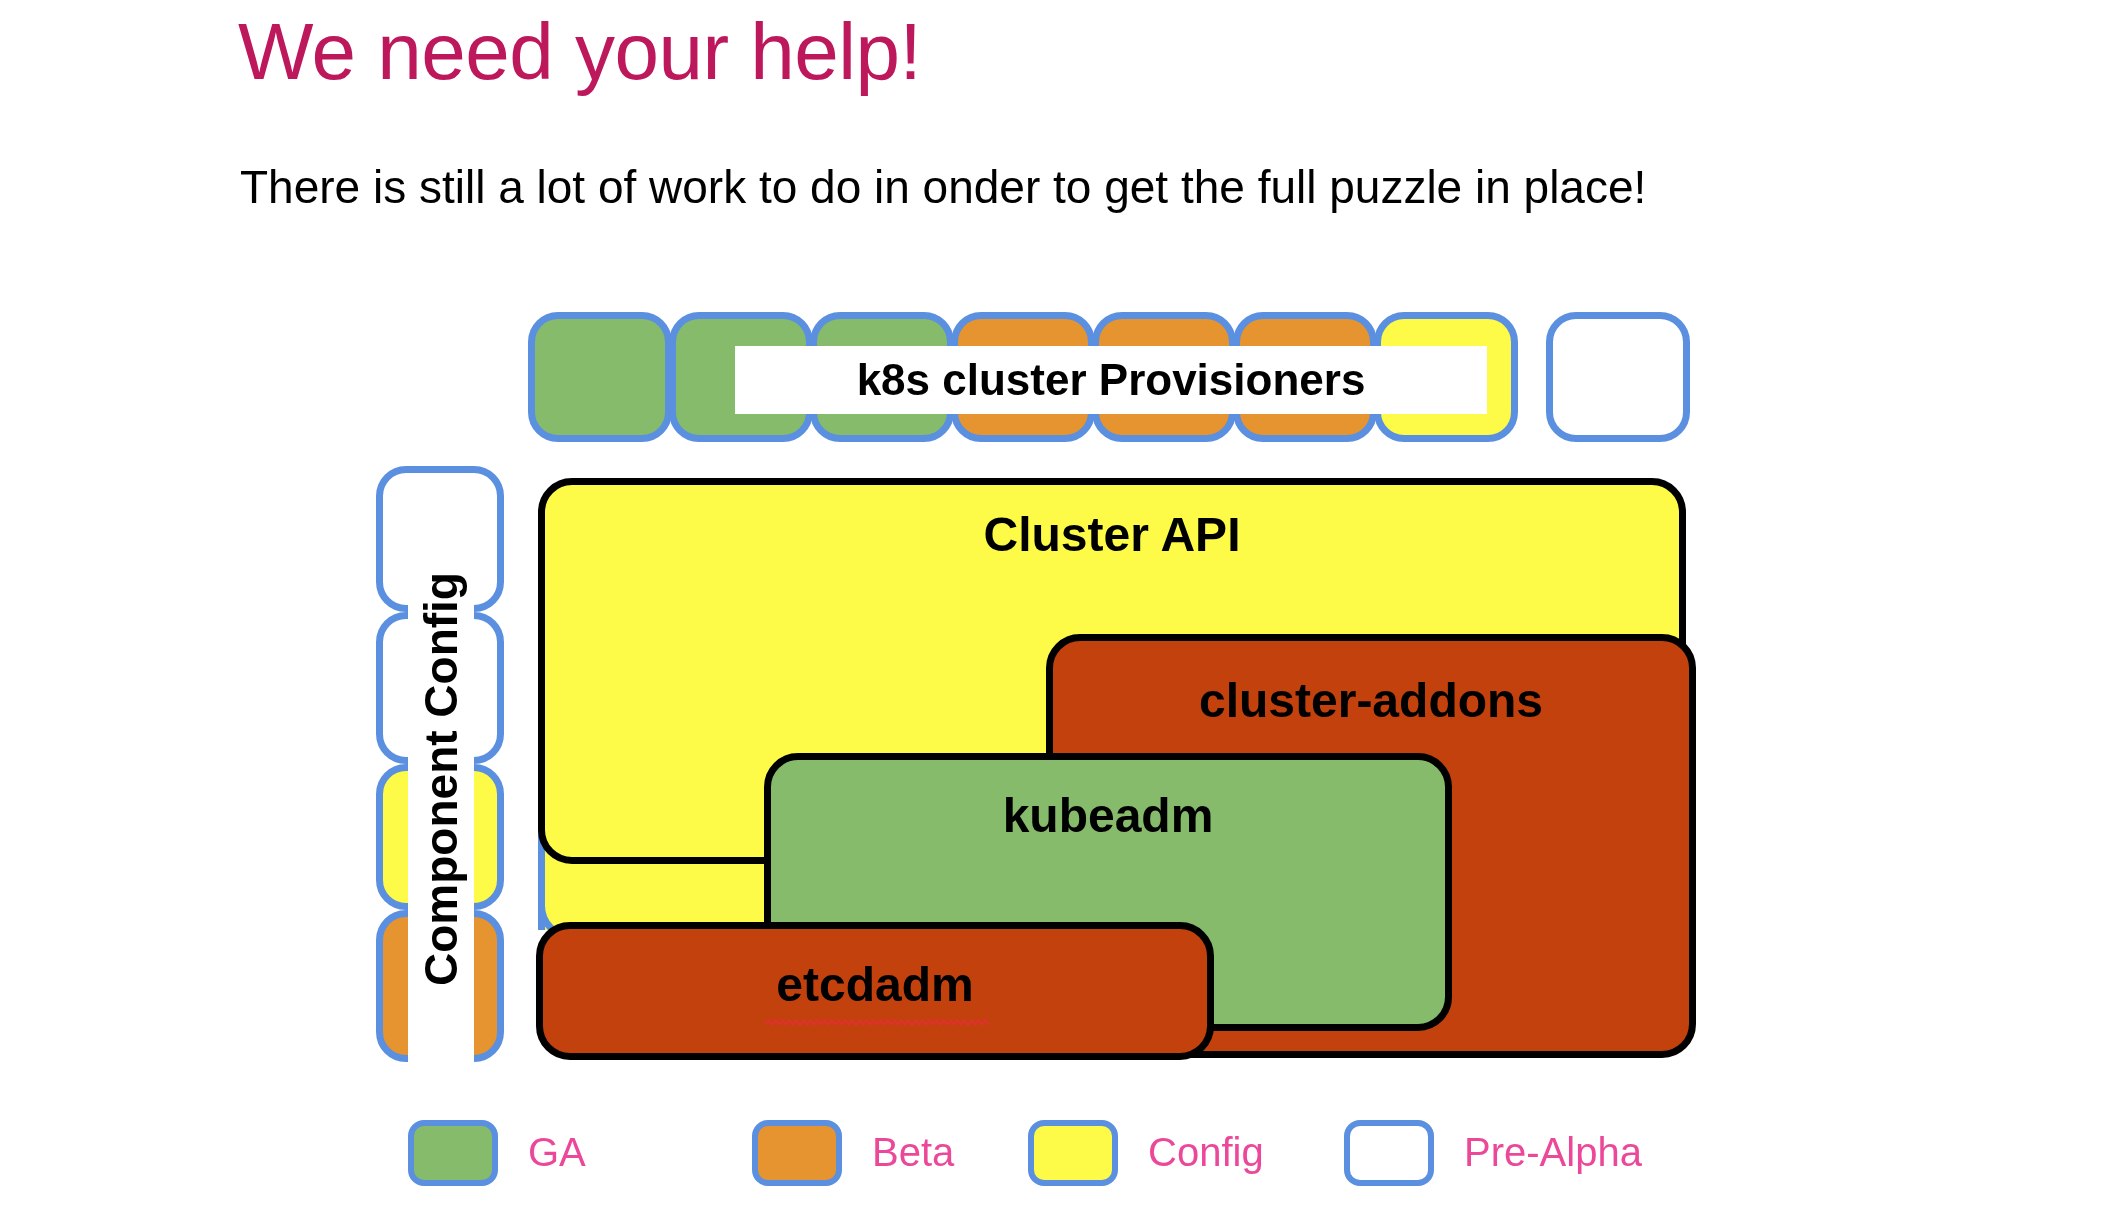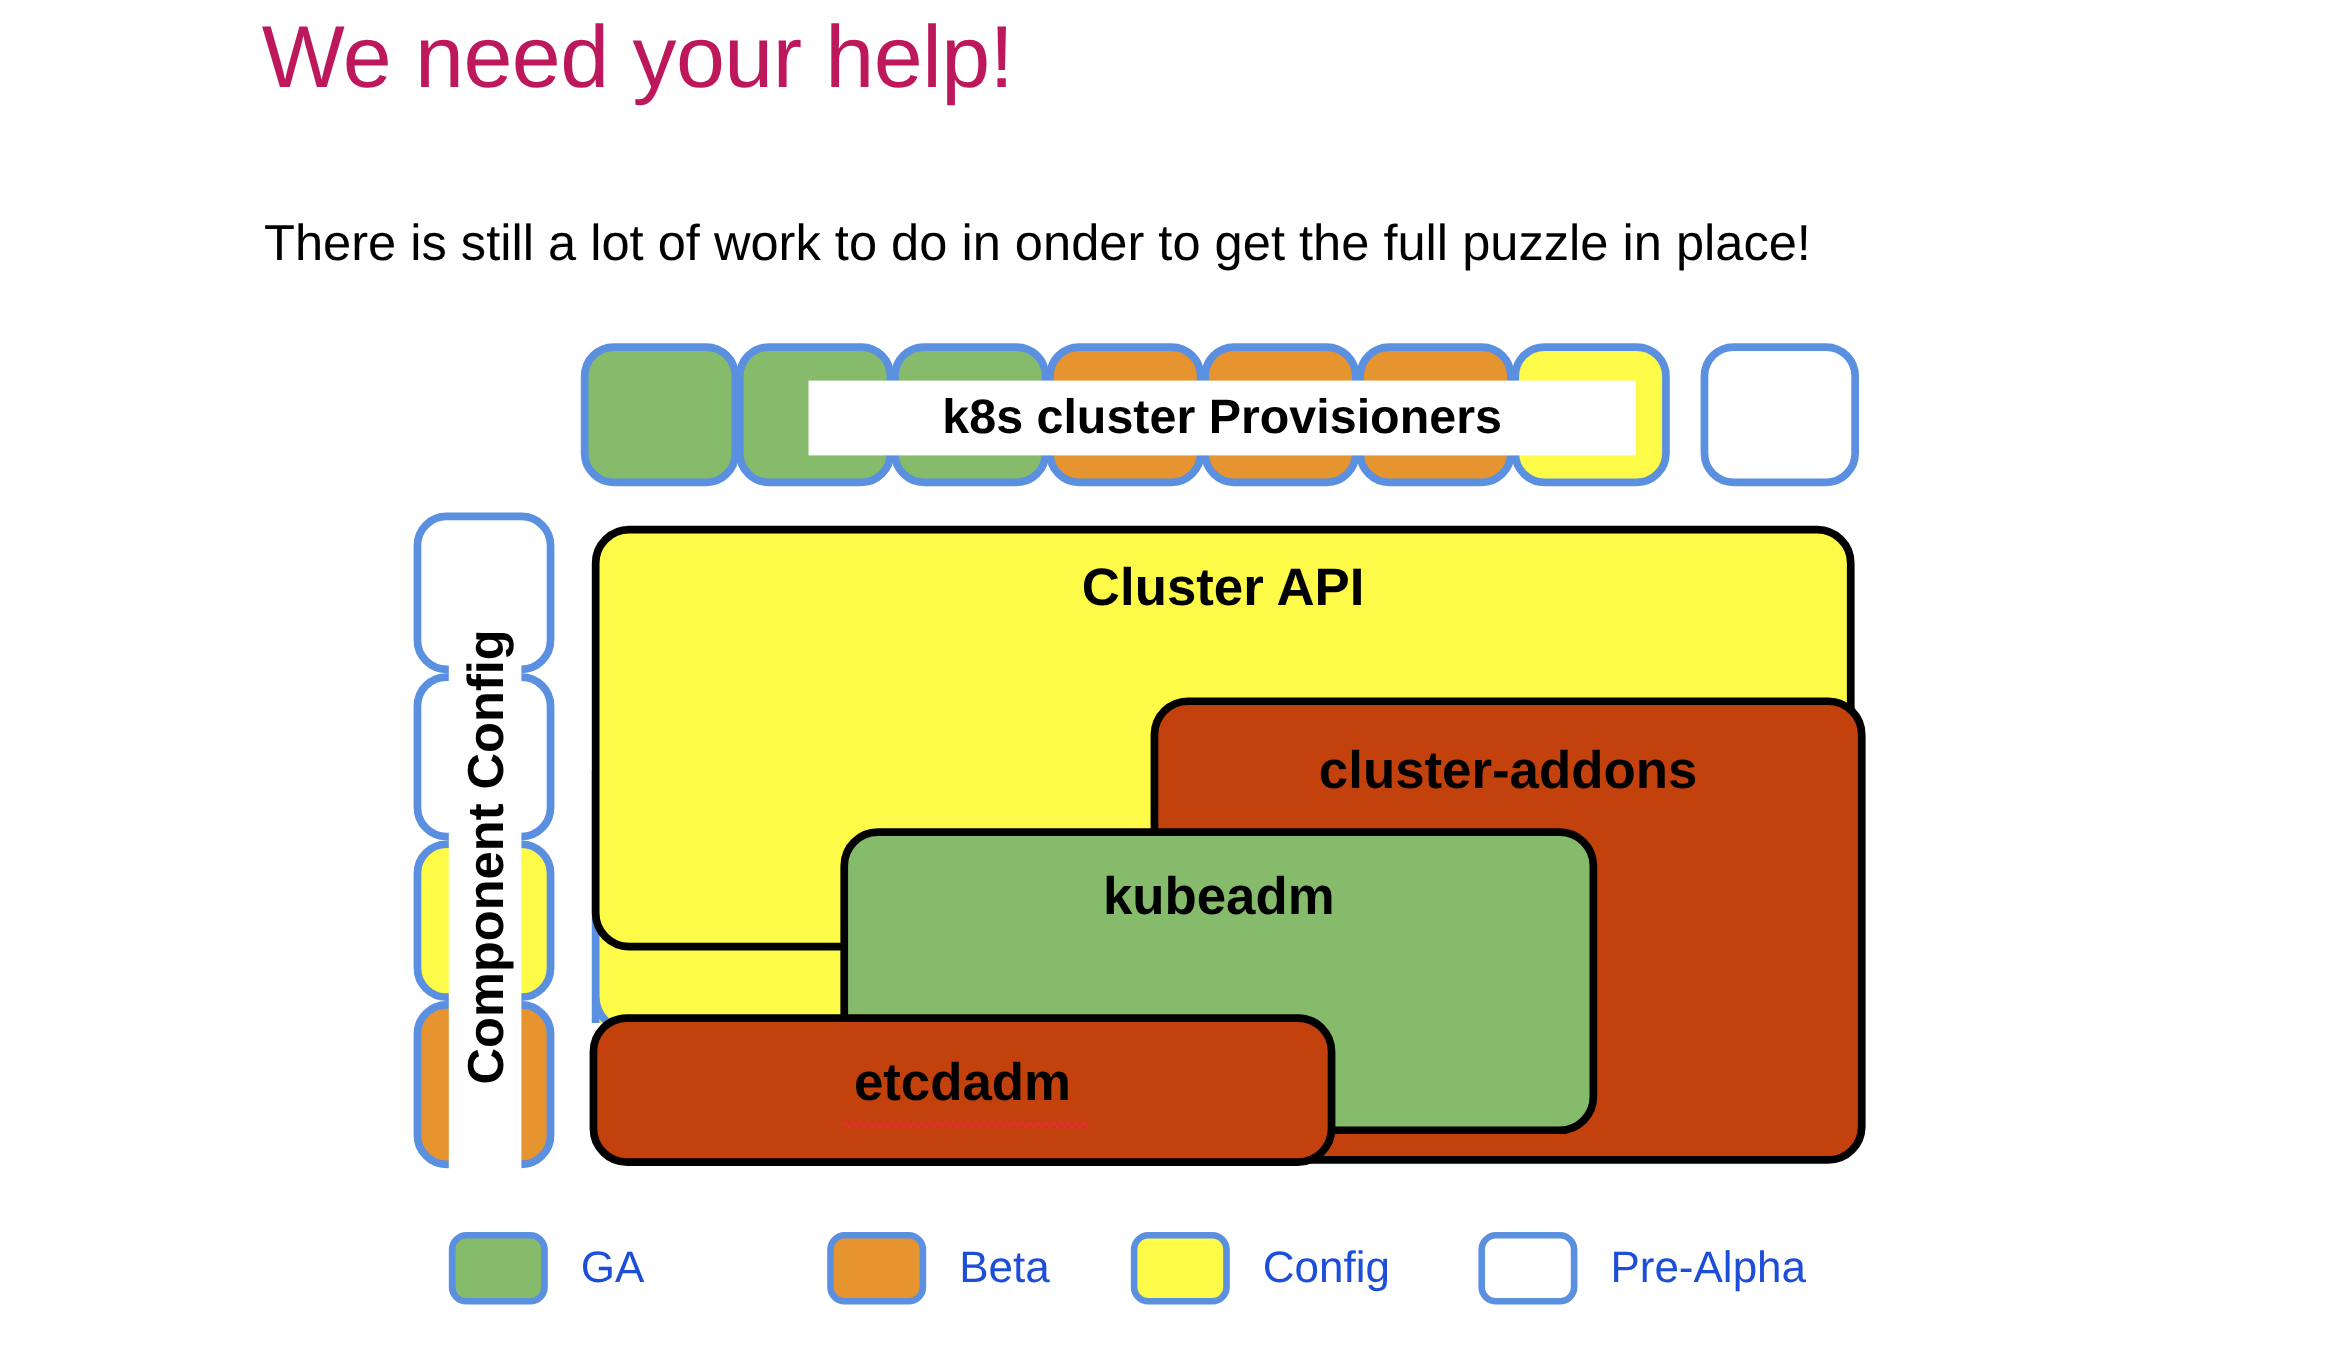--- a/index.html
+++ b/index.html
@@ -28,21 +28,20 @@
     white-space: nowrap;
   }
   #slide-subtitle {
     position: absolute;
     left: 240px;
     top: 160px;
     font-size: 46px;
     font-weight: 400;
     color: #000000;
     white-space: nowrap;
-    margin-top: 33px;
   }
 
   
   .node {
     position: absolute;
     border: 7px solid #000000;
     border-radius: 34px;
     background: #ffffff;
   }
   .node.green  { background: #86bb6c; }
@@ -192,21 +191,21 @@
   .legend-swatch.green  { background: #86bb6c; }
   .legend-swatch.orange { background: #e5942f; }
   .legend-swatch.yellow { background: #fdfa48; }
   .legend-swatch.white  { background: #ffffff; }
   .legend-text {
     position: absolute;
     left: 120px;
     top: 10px;
     font-size: 40px;
     font-weight: 400;
-    color: #1d4ed8;
+    color: #ec4899;
     white-space: nowrap;
   }
 </style>
 </head>
 <body>
 
 <div id="slide-title">We need your help!</div>
 <div id="slide-subtitle">There is still a lot of work to do in onder to get the full puzzle in place!</div>
 
 <div id="provisioner-row">

